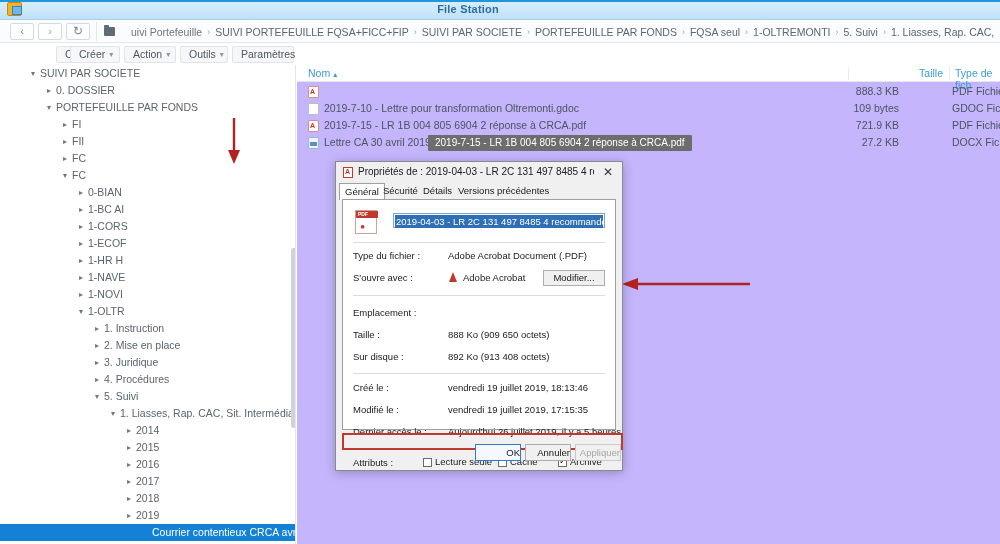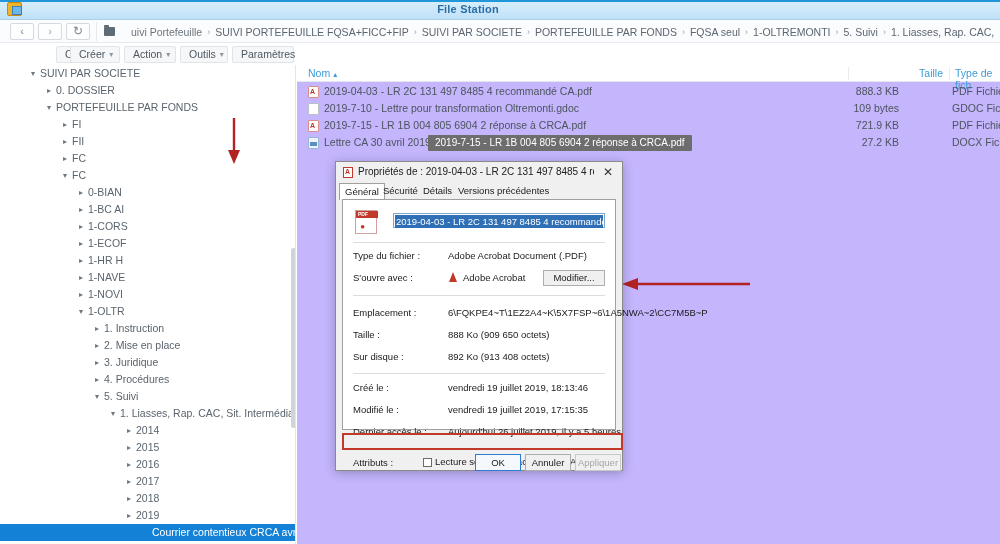--- a/index.html
+++ b/index.html
@@ -185,22 +185,22 @@
   .dtab.active {
     background:#ffffff;
     border:1px solid #a0a0a0; border-bottom:none; top:0; height:17px;
   }
   .dlg-body {
     position:absolute; left:6px; top:37px; right:6px; bottom:40px;
     background:#ffffff; border:1px solid #a0a0a0;
   }
   .dlg-foot { position:absolute; left:0; right:0; bottom:0; height:40px; }
   .dbtn {
-    position:absolute; top:24px; width:46px; height:17px;
-    font-size:9.5px; line-height:15px; text-align:center;
+    position:absolute; top:14px; width:46px; height:17px;
+    font-size:9.5px; line-height:15px; text-align:right;
     background:#f0f0f0; border:1px solid #adadad; color:#1a1a1a;
   }
   .dbtn.primary { border:1px solid #2b7cd3; background:#f5f9fd; }
   .dbtn.disabled { color:#a6a6a6; border-color:#c8c8c8; background:#f0f0f0; }
 
   .pdf-big {
     position:absolute; left:12px; top:10px; width:22px; height:24px;
     background:#ffffff; border:1px solid #d0a0a0;
   }
   .pdf-big .band {
@@ -426,21 +426,20 @@
         <span>Nom</span><span style="margin-left:3px;font-size:8px;">▴</span>
       </div>
       <div class="divider" style="left:551px;"></div>
       <div class="h" style="left:608px;width:38px;text-align:right;">Taille</div>
       <div class="divider" style="left:652px;"></div>
       <div class="h" style="left:658px;">Type de fich</div>
     </div>
     <div id="rows">
         <div class="fl-row" style="top: 18px;">
           <div class="ficon pdf"></div>
-          <div class="fname">2019-04-03 - LR 2C 131 497 8485 4 recommandé CA.pdf</div>
           <div class="fsize">888.3 KB</div>
           <div class="ftype">PDF Fichier</div>
         </div>
         <div class="fl-row" style="top: 35px;">
           <div class="ficon"></div>
           <div class="fname">2019-7-10 - Lettre pour transformation Oltremonti.gdoc</div>
           <div class="fsize">109 bytes</div>
           <div class="ftype">GDOC Fichie</div>
         </div>
         <div class="fl-row" style="top: 52px;">
@@ -498,21 +497,20 @@
       <div class="fld-val" style="top:50px;">Adobe Acrobat Document (.PDF)</div>
 
       <div class="fld-lbl" style="top:72px;">S'ouvre avec :</div>
       <div class="acrobat-mini" style="top:72px;"></div>
       <div class="fld-val" style="left:120px;top:72px;">Adobe Acrobat</div>
       <div class="modbtn" style="top:70px;">Modifier...</div>
 
       <div class="hr" style="top:95px;"></div>
 
       <div class="fld-lbl" style="top:107px;">Emplacement :</div>
-      <div class="fld-val" style="top:107px;">6\FQKPE4~T\1EZ2A4~K\5X7FSP~6\1A5NWA~2\CC7M5B~P</div>
 
       <div class="fld-lbl" style="top:129px;">Taille :</div>
       <div class="fld-val" style="top:129px;">888 Ko (909 650 octets)</div>
 
       <div class="fld-lbl" style="top:151px;">Sur disque :</div>
       <div class="fld-val" style="top:151px;">892 Ko (913 408 octets)</div>
 
       <div class="hr" style="top:173px;"></div>
 
       <div class="fld-lbl" style="top:182px;">Créé le :</div>

